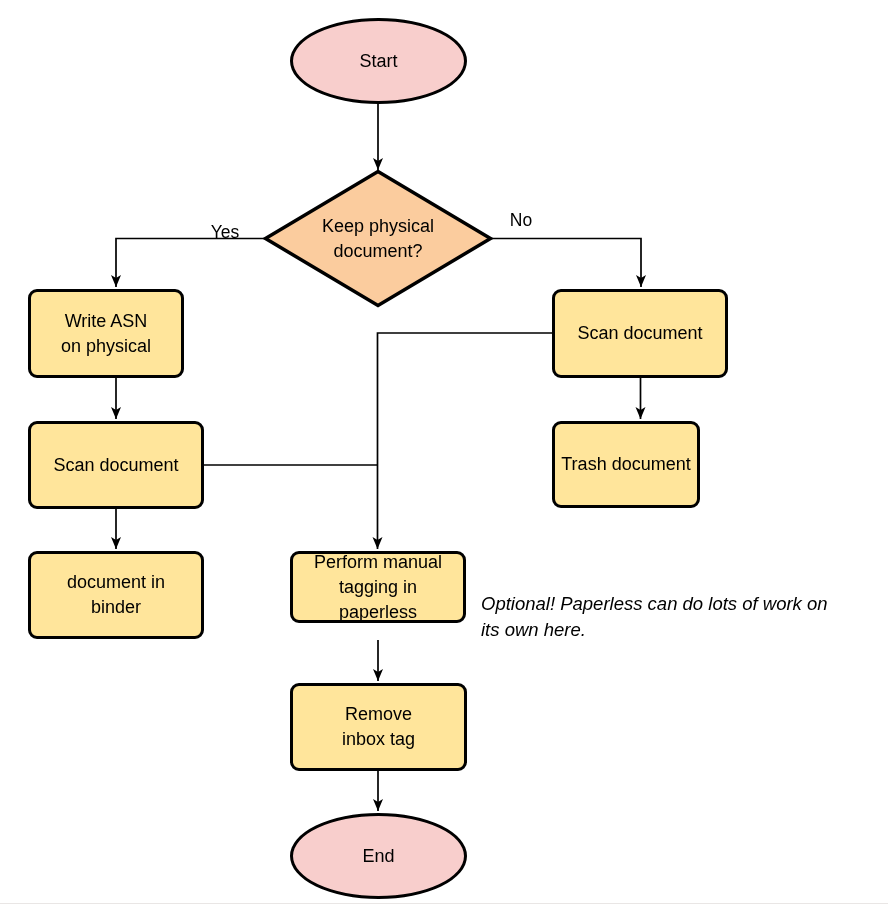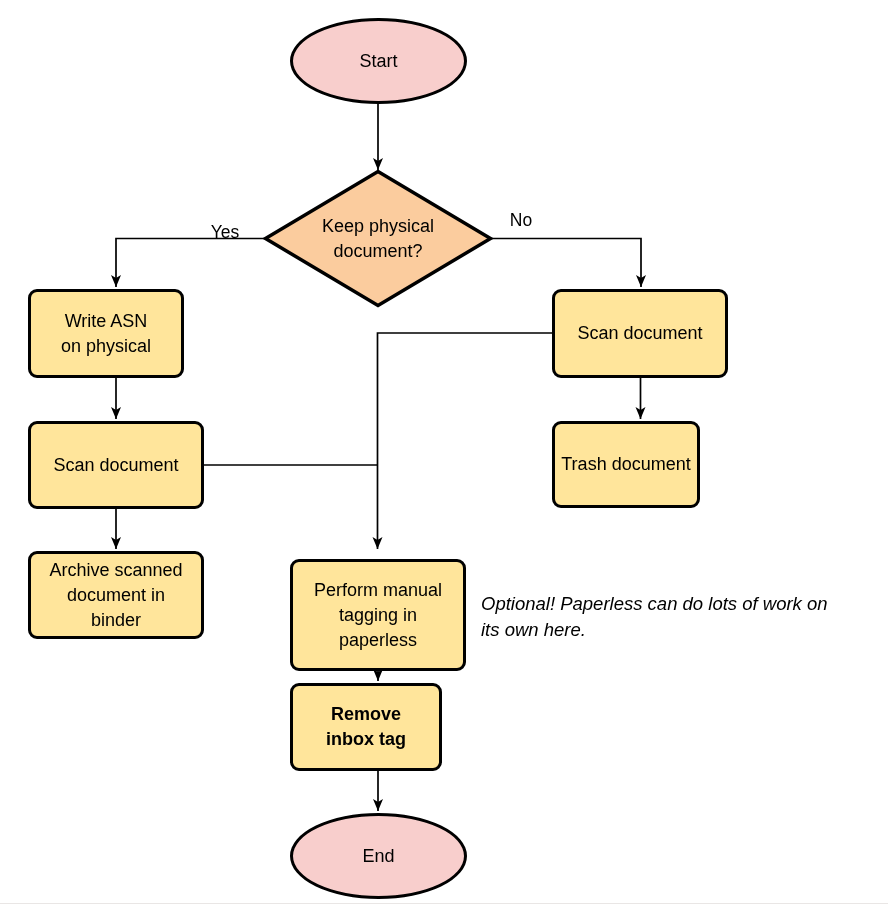--- a/index.html
+++ b/index.html
@@ -97,45 +97,44 @@
   <div class="node box" style="left:28px; top:289px; width:156px; height:89px;">
     <div>Write ASN</div>
     <div>on physical</div>
   </div>
 
   <div class="node box" style="left:28px; top:421px; width:176px; height:88px;">
     <div>Scan document</div>
   </div>
 
   <div class="node box" style="left:28px; top:551px; width:176px; height:88px;">
-    <div>Archive scanned</div>
     <div>document in</div>
     <div>binder</div>
   </div>
 
   <div class="node box" style="left:552px; top:289px; width:176px; height:89px;">
     <div>Scan document</div>
   </div>
 
   <div class="node box" style="left:552px; top:421px; width:148px; height:87px;">
     <div>Trash document</div>
   </div>
 
-  <div class="node box" style="left:290px; top:551px; width:176px; height:112px;margin-top:8px;">
+  <div class="node box" style="left:290px; top:551px; width:176px; height:72px;">
     <div>Perform manual</div>
     <div>tagging in</div>
     <div>paperless</div>
   </div>
 
   <div class="note" style="left:481px; top:591px; width:410px;">
     <div>Optional! Paperless can do lots of work on</div>
     <div>its own here.</div>
   </div>
 
-  <div class="node box" style="left:290px; top:683px; width:152px; height:88px;font-weight:bold;">
+  <div class="node box" style="left:290px; top:683px; width:177px; height:88px;">
     <div>Remove</div>
     <div>inbox tag</div>
   </div>
 
   <div class="node terminator" style="left:290px; top:813px; width:177px; height:86px;align-items:center;">
     <div>End</div>
   </div>
 
   <div class="bottom-line"></div>
 

